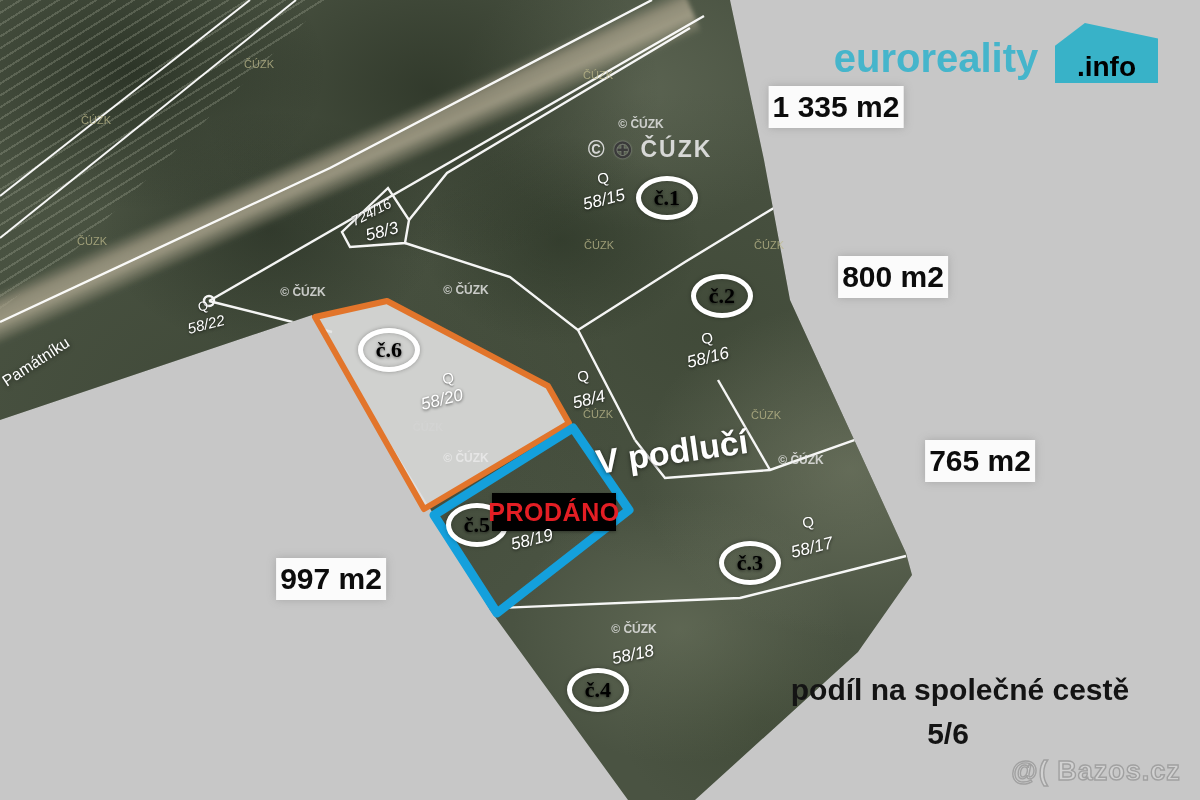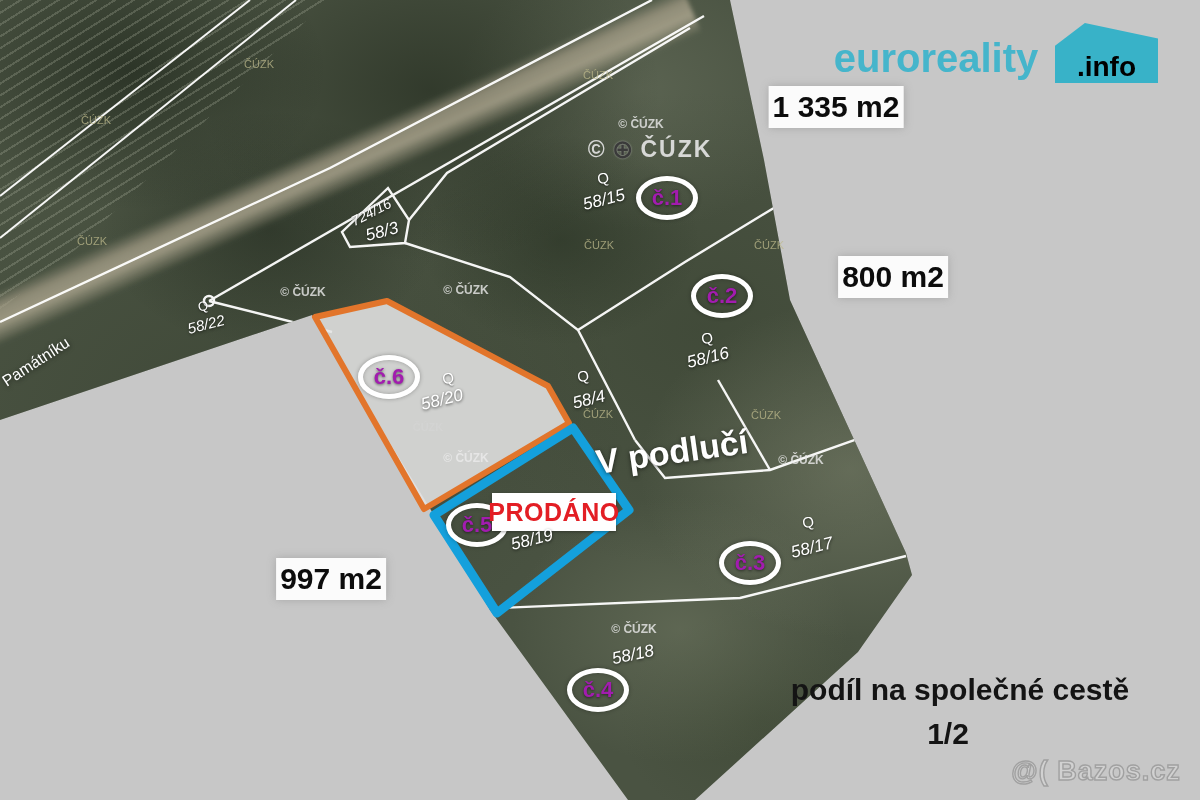--- a/index.html
+++ b/index.html
@@ -33,43 +33,44 @@
     position:absolute;left:-30px;top:306px;width:790px;height:50px;
     transform-origin:0 50%;transform:rotate(-24deg);
     background:linear-gradient(to bottom,transparent 0%,rgba(168,160,138,.72) 30%,rgba(176,169,146,.8) 60%,transparent 100%);
     filter:blur(2px);
   }
   .lines{position:absolute;left:0;top:0;}
   
   .circ{
     position:absolute;width:52px;height:34px;transform:translate(-50%,-50%);
     border:5px solid #fff;border-radius:50%;display:flex;align-items:center;justify-content:center;
-    color:#a21caf;font-weight:bold;font-size:22px;
+    color:#000000;font-weight:bold;font-size:22px;
     text-shadow:0 1px 3px rgba(0,0,0,.55);
     box-shadow:0 0 4px rgba(0,0,0,.30), inset 0 0 4px rgba(0,0,0,.25);
+    font-family:Liberation Serif, serif;
   }
   .pnum{
     position:absolute;color:#fff;font-style:italic;font-size:17px;white-space:nowrap;
     transform:translate(-50%,-50%) rotate(-14deg);
     text-shadow:0 1px 3px rgba(0,0,0,.65);
   }
   .q{
     position:absolute;color:#fff;font-size:15px;
     transform:translate(-50%,-50%) rotate(-12deg);
     text-shadow:0 1px 2px rgba(0,0,0,.6);
   }
   .al{
     position:absolute;transform:translate(-50%,-50%);white-space:nowrap;
     background:rgba(255,255,255,.93);color:#0c0c0c;
     font-weight:bold;font-size:30px;padding:4px 4px;
     box-shadow:0 0 8px rgba(110,110,110,.35);
   }
   .sold{
     position:absolute;left:492px;top:493px;width:124px;height:38px;
-    background:#ffffff;display:flex;align-items:center;justify-content:center;
+    background:#000000;display:flex;align-items:center;justify-content:center;
     color:#e31e24;font-weight:800;font-size:25px;letter-spacing:.5px;
     box-shadow:0 1px 3px rgba(0,0,0,.35);
   }
   .street{position:absolute;color:#fff;white-space:nowrap;text-shadow:0 1px 4px rgba(0,0,0,.55);}
   .note{position:absolute;transform:translate(-50%,-50%);color:#141414;font-weight:bold;font-size:30px;white-space:nowrap;}
   
   .wm,.wmt,.wmf,.wmmain{position:absolute;transform:translate(-50%,-50%);white-space:nowrap;font-weight:bold;}
   .wm{color:rgba(235,235,235,.80);font-size:12px;}
   .wmt{color:rgba(190,185,140,.75);font-size:11px;font-weight:normal;}
   .wmf{color:rgba(215,215,215,.45);font-size:11px;}
@@ -179,34 +180,35 @@
     </div>
   <div class="circ" style="left:750px;top:563px;justify-content:center;">
       <span>č.3</span>
     </div>
   <div class="circ" style="left:598px;top:690px;">
       <span>č.4</span>
     </div>
   <div class="circ" style="left:477px;top:525px;">
       <span>č.5</span>
     </div>
-  <div class="circ" style="left:389px;top:377px;">
+  <div class="circ" style="left:389px;top:350px;">
       <span>č.6</span>
     </div>
 
   <div class="al" style="left:836px;top:107px;">1 335 m2</div>
   <div class="al" style="left:893px;top:277px;">800 m2</div>
+  <div class="al" style="left:980px;top:461px;">765 m2</div>
   <div class="al" style="left:331px;top:579px;">997 m2</div>
 
   <div class="sold">
       <span>PRODÁNO</span>
     </div>
 
   <span class="note" style="left:960px;top:690px;">podíl na společné cestě</span>
-  <span class="note" style="left:948px;top:734px;">1/2</span>
+  <span class="note" style="left:948px;top:734px;">5/6</span>
 
   <span class="logoname" style="left:936px;top:58px;">euroreality</span>
   <div class="house">
     <span>.info</span>
   </div>
 
   <span class="bazos" style="left:1096px;top:771px;">@( Bazos.cz</span>
 
 </div>
 

